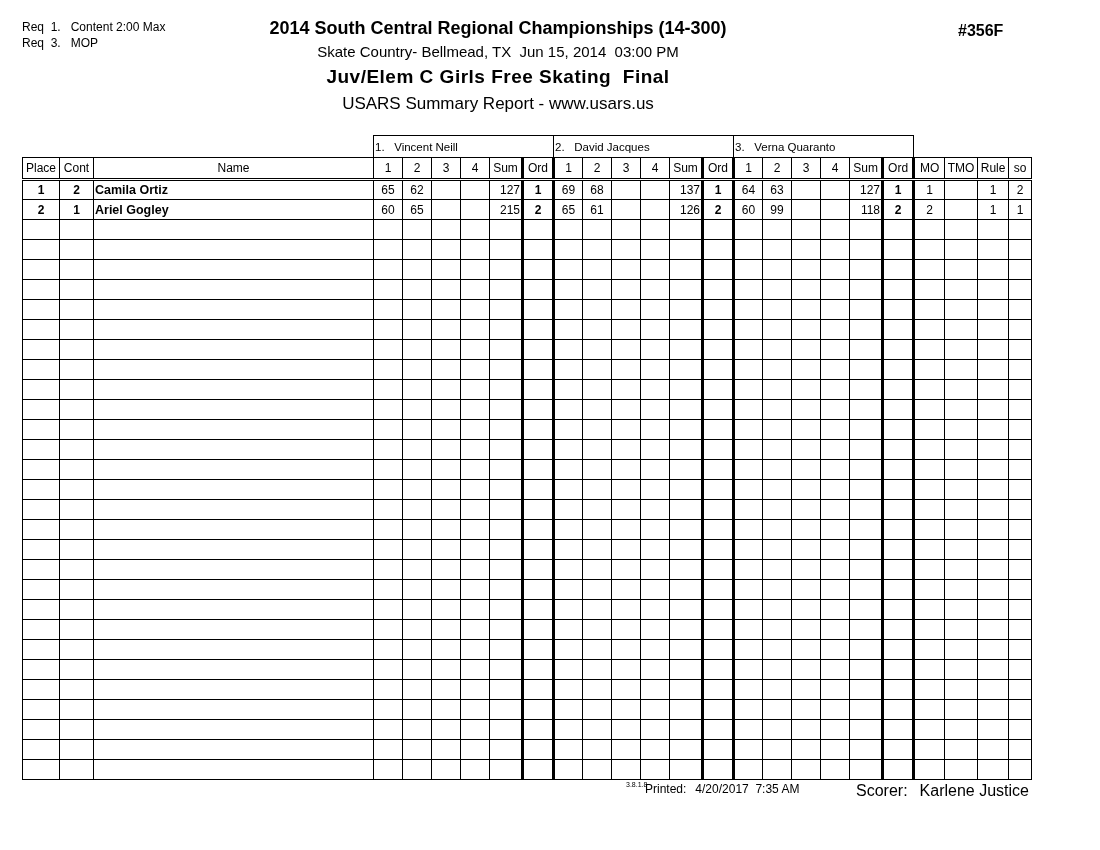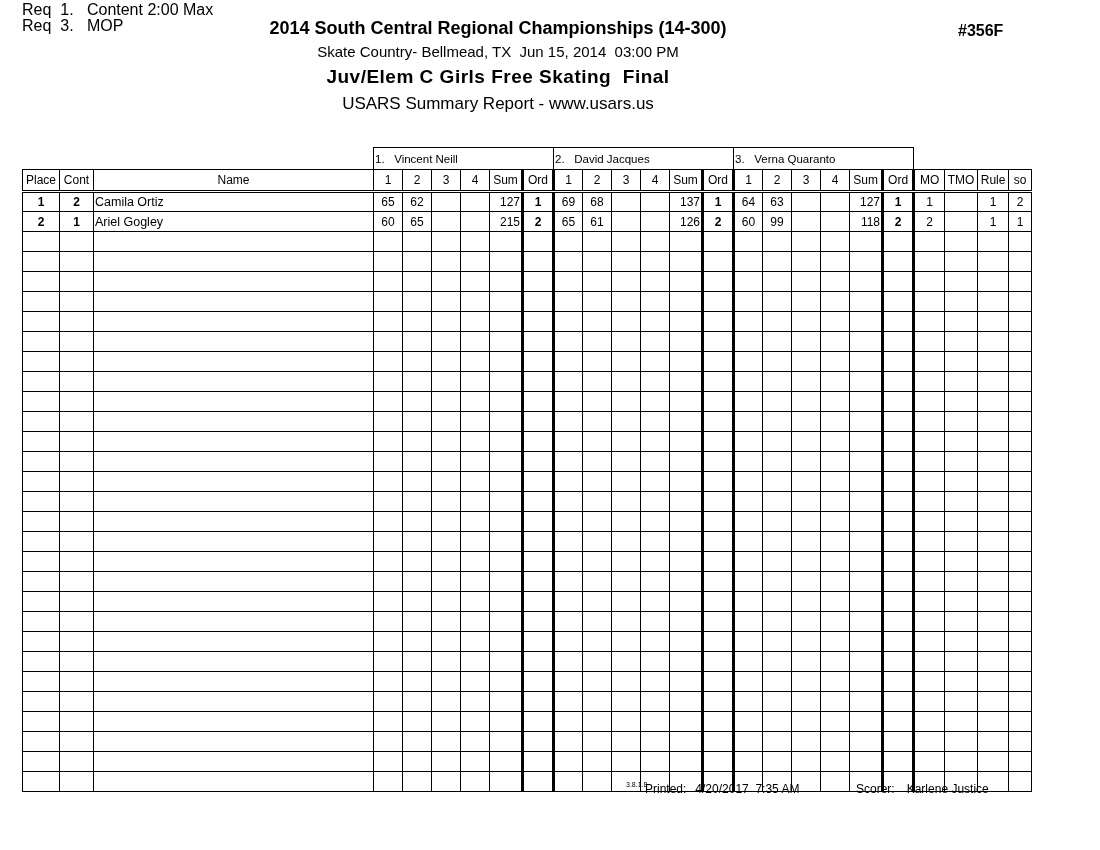--- a/index.html
+++ b/index.html
@@ -3,57 +3,57 @@
 <meta charset="utf-8">
 <style>
   html,body{margin:0;padding:0;background:#fff;}
   body{
     width:1100px;height:850px;position:relative;overflow:hidden;
     font-family:"Liberation Sans",sans-serif;color:#000;
   }
   .pre{white-space:pre;}
 
   
-  .req{position:absolute;left:22px;top:2px;font-size:16px;line-height:16px;}
+  .req{position:absolute;left:22px;top:19px;font-size:12px;line-height:16px;}
 
   
   .heading{position:absolute;left:0;top:18px;width:996px;text-align:center;}
   .title{font-size:18px;font-weight:bold;line-height:21px;}
   .subtitle{font-size:15px;line-height:17px;margin-top:4px;}
   .event-title{font-size:19px;font-weight:bold;line-height:22px;margin-top:6px;letter-spacing:0.5px;}
   .report-title{font-size:17px;line-height:19px;margin-top:6px;}
 
   .event-number{position:absolute;left:958px;top:22px;font-size:16px;font-weight:bold;}
 
   
   table.summary{
     position:absolute;left:22px;top:135px;width:961px;
-    border-collapse:collapse;table-layout:fixed;font-size:12px;margin-top:12px;
+    border-collapse:collapse;table-layout:fixed;font-size:12px;
   }
   table.summary td{
     border:1px solid #000;height:20px;padding:0 1px;overflow:hidden;
     box-sizing:border-box;line-height:18px;
   }
   tr.judge-row td{height:22px;}
   tr.judge-row td.spacer{border:none;}
   td.judge-box{text-align:left;padding-left:5px;font-size:11.5px;white-space:pre;}
   tr.col-header-row td{height:22px;border-bottom:3px double #000;}
   .hc{text-align:center;}
   .name-h{text-align:center;padding-left:5px;}
   .c{text-align:center;}
   .b{font-weight:bold;}
-  .name{text-align:left;padding-left:6px;font-size:12.5px;font-weight:normal;white-space:pre;}
+  .name{text-align:left;padding-left:6px;font-size:12.5px;font-weight:bold;white-space:pre;}
   .sum{text-align:right;padding-right:3px;}
   .ord{border-left:3px solid #000 !important;border-right:3px solid #000 !important;}
 
   
   .version{position:absolute;left:626px;top:781px;font-size:7px;}
   .printed-line{position:absolute;left:645px;top:782px;font-size:12px;}
   .printed-line .val{margin-left:9px;}
-  .scorer-line{position:absolute;left:856px;top:782px;font-size:12px;text-align:center;}
+  .scorer-line{position:absolute;left:856px;top:782px;font-size:16px;text-align:center;}
   .scorer-line .val{margin-left:12px;}
 </style>
 </head>
 <body>
 
 <div class="req">
   <div class="pre">Req  1.   Content 2:00 Max</div>
   <div class="pre">Req  3.   MOP</div>
 </div>
 

